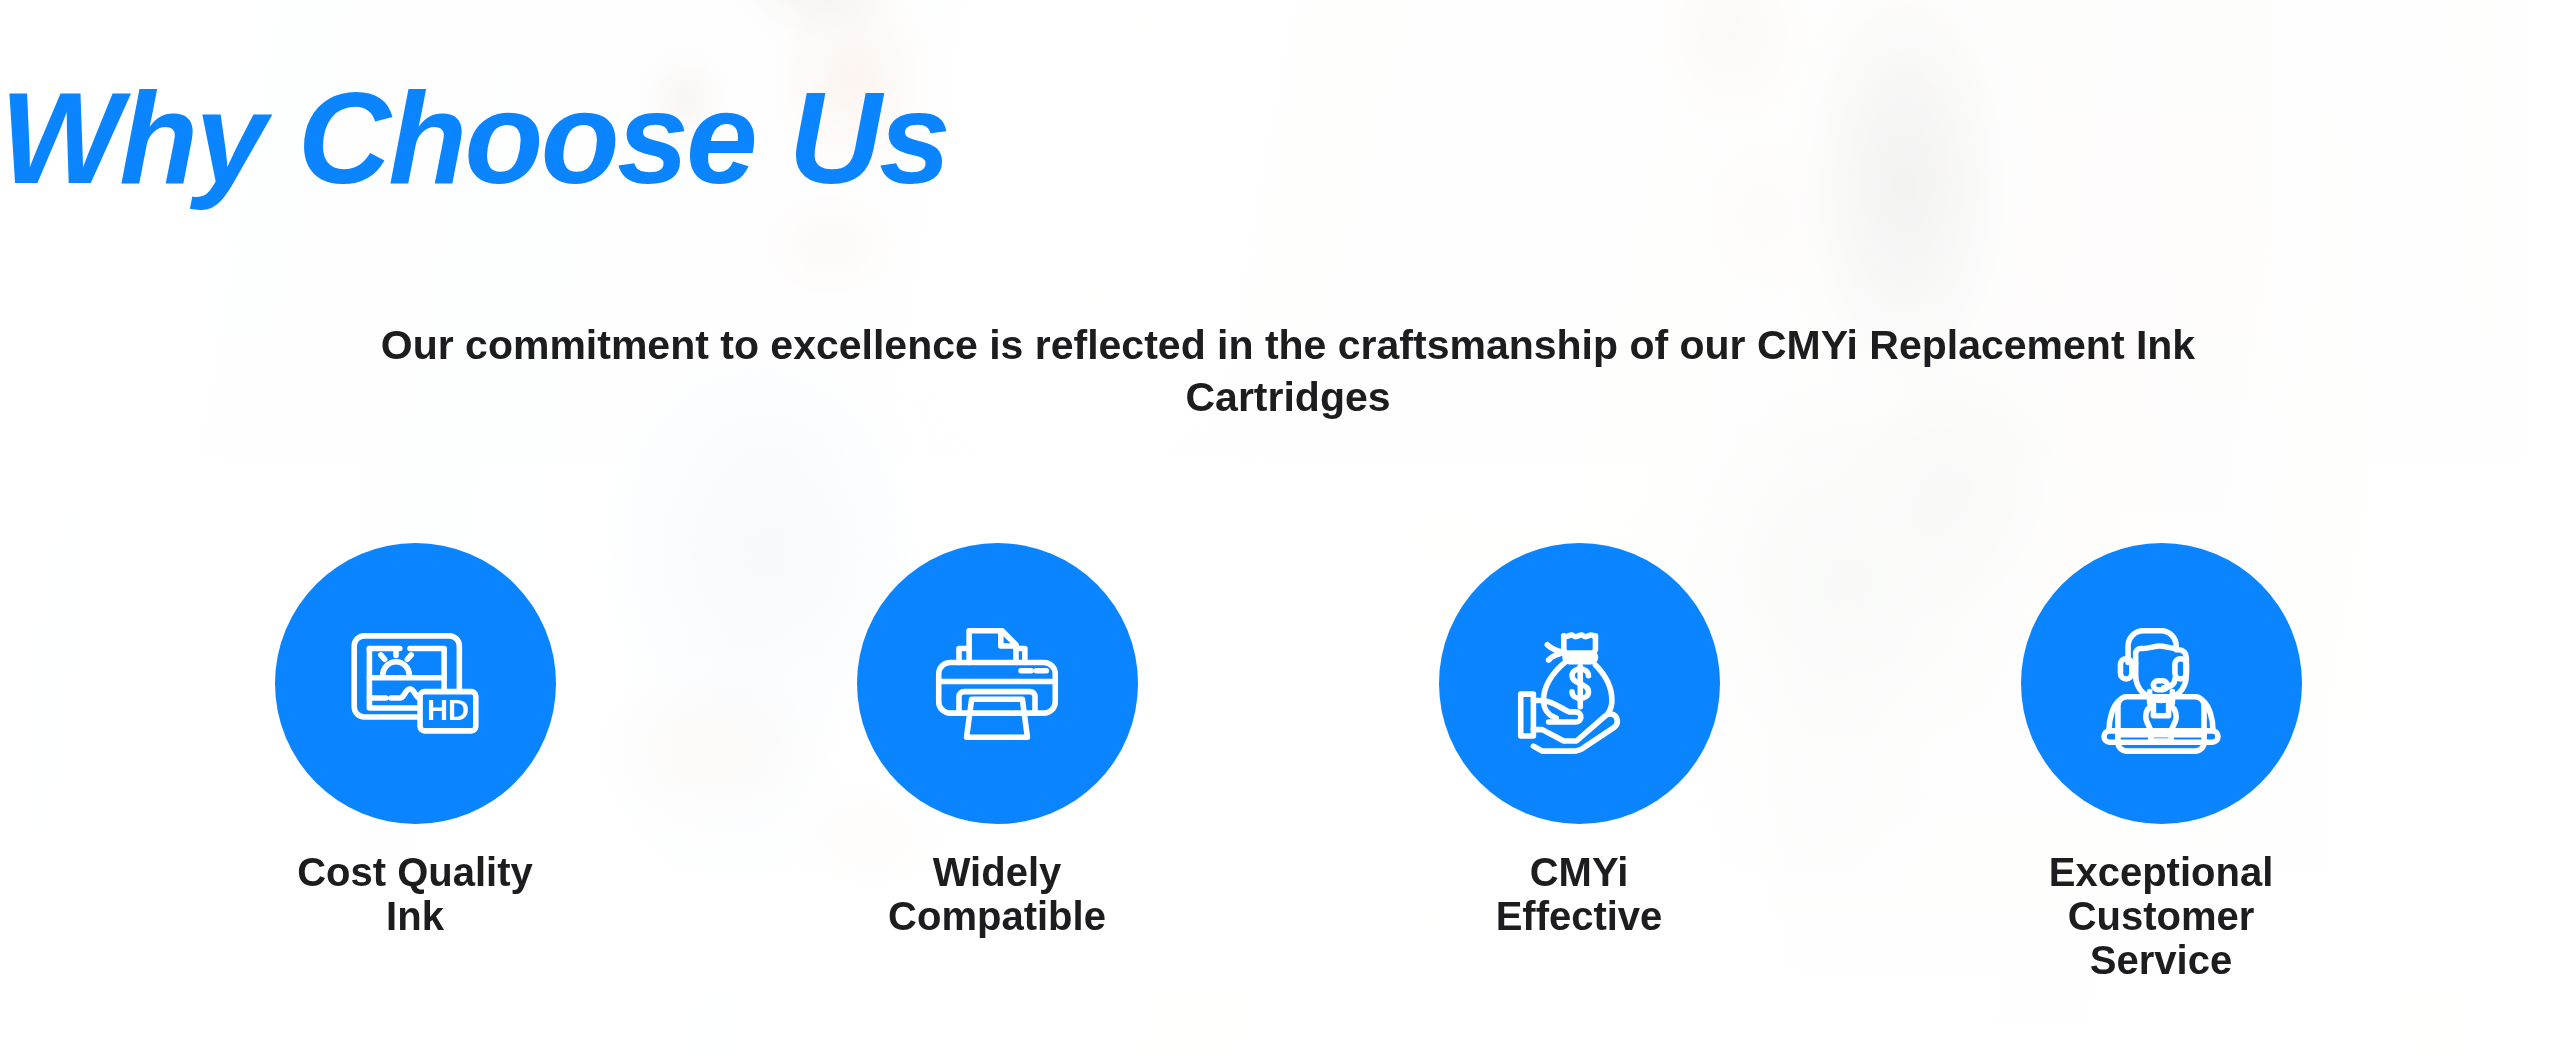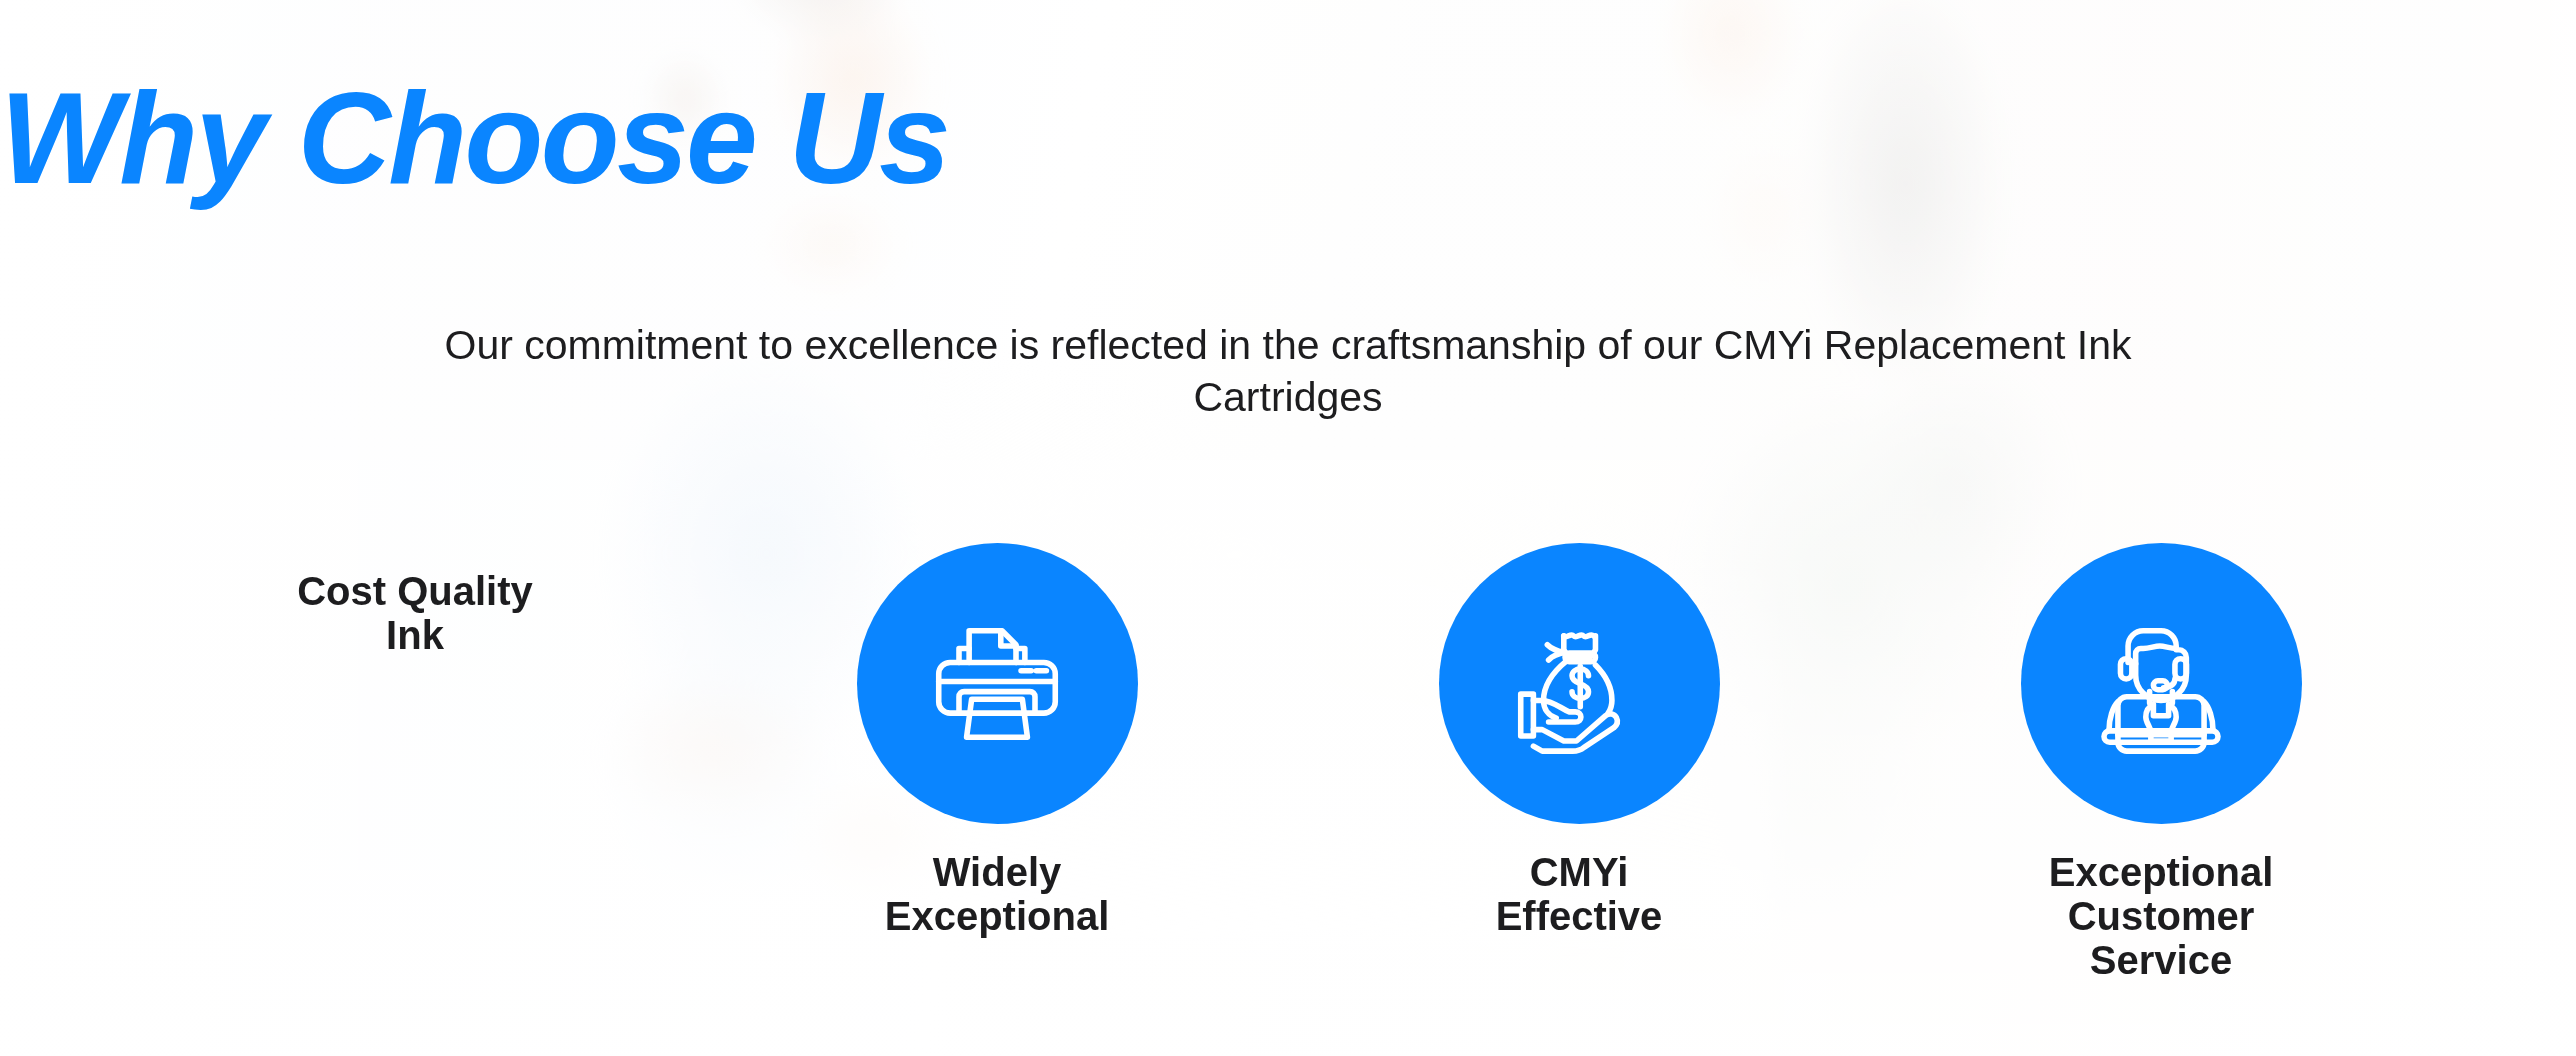--- a/index.html
+++ b/index.html
@@ -85,21 +85,21 @@
     white-space:nowrap;
   }
 
   .hero-sub {
     position:absolute; top:319px; left:50%;
     transform:translateX(-50%);
     width:1867px;
     text-align:center;
     font-size:41px;
     line-height:1.28;
-    font-weight:normal;
+    font-weight:bold;
     color:#1d1d1f;
   }
 
   .features {
     position:absolute; top:543px; left:0; width:100%;
     display:flex;
     justify-content:center;
     gap:301px;
   }
 
@@ -138,40 +138,54 @@
 
 <div class="content">
 
   <h1 class="hero-title">Why Choose Us</h1>
 
   <p class="hero-sub">Our commitment to excellence is reflected in the craftsmanship of our CMYi Replacement Ink Cartridges</p>
 
   <div class="features">
 
     <div class="feature">
+      <div class="feature-circle">
+        <svg viewBox="0 0 120 120" fill="none" stroke="#FFFFFF" stroke-width="4.4" stroke-linecap="round" stroke-linejoin="round">
+          <rect x="12" y="22" width="83" height="64" rx="8"></rect>
+          <path d="M24 32h24"></path>
+          <path d="M56 32h27v47H24V32"></path>
+          <path d="M24 55h59"></path>
+          <circle cx="45" cy="53" r="10.5" stroke-dasharray="33 60" transform="rotate(-180 45 53)"></circle>
+          <path d="M45 33v4.5M33 37l3 3.5M57 37l-3 3.5"></path>
+          <path d="M24 71h13"></path>
+          <path d="M41 71h7c4 0 4-7 8-7s4 7 8 7h19"></path>
+          <rect x="64" y="66" width="44" height="31" rx="3.5" fill="#0A85FF"></rect>
+          <text x="86" y="88.5" font-family="Liberation Sans, sans-serif" font-size="23" font-weight="bold" fill="#FFFFFF" stroke="none" text-anchor="middle">HD</text>
+        </svg>
+      </div>
       <div class="feature-label">Cost Quality
 Ink</div>
     </div>
 
     <div class="feature">
       <div class="feature-circle">
         <svg viewBox="0 0 120 120" fill="none" stroke="#FFFFFF" stroke-width="4.4" stroke-linecap="round" stroke-linejoin="round">
           <path d="M38 43V18h26l11 11v14"></path>
           <path d="M63 18v12h12"></path>
           <path d="M30 43V32h8"></path>
           <path d="M82 43V32h-7"></path>
           <rect x="14" y="43" width="92" height="40" rx="9"></rect>
           <path d="M14 58h92"></path>
           <path d="M79 49.5h8M91 49.5h8"></path>
           <path d="M30 83V70a4 4 0 014-4h52a4 4 0 014 4v13"></path>
           <path d="M36 102l4-30h40l4 30z"></path>
         </svg>
       </div>
       <div class="feature-label">Widely
-Exceptional</div>
+Compatible</div>
     </div>
 
     <div class="feature">
       <div class="feature-circle">
         <svg viewBox="0 0 120 120" fill="none" stroke="#FFFFFF" stroke-width="4.4" stroke-linecap="round" stroke-linejoin="round">
           <path d="M48 22c2.6 2.6 5.2-2.6 7.8 0s5.2-2.6 7.8 0 5.2-2.6 7.8 0"></path>
           <path d="M48 22v11l3 5h19l3-5V22"></path>
           <rect x="49" y="35.5" width="24" height="7" rx="3.4"></rect>
           <path d="M50 42c-11 9-18 20-18 31 0 7 4 12 10 14"></path>
           <path d="M73 45c8 8 13 18 13 28 0 4-1 7-3 10"></path>

